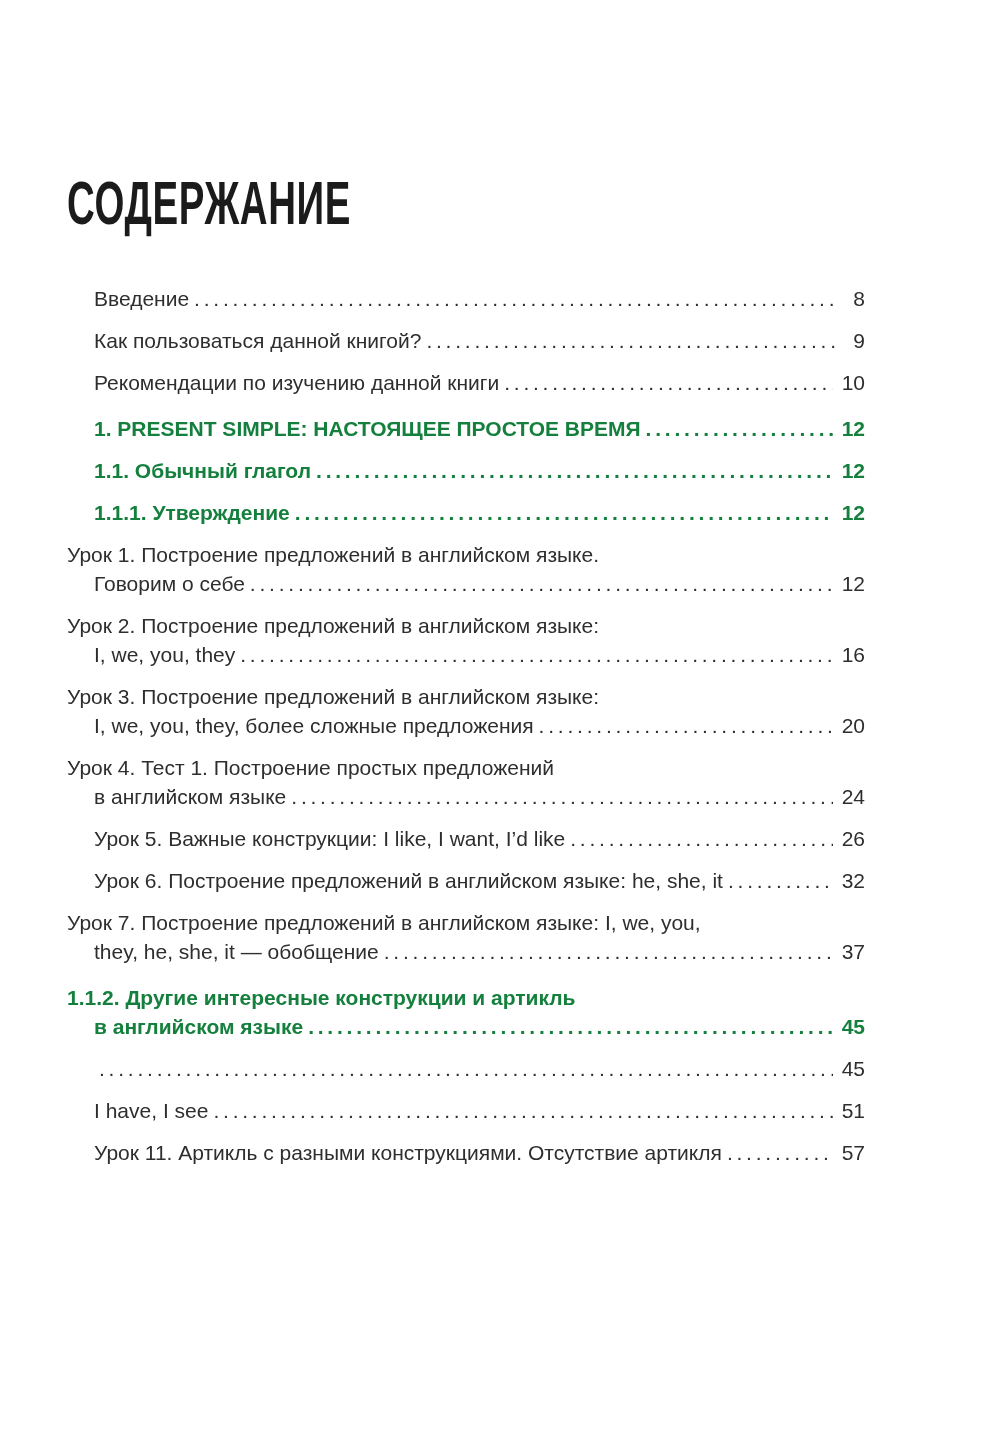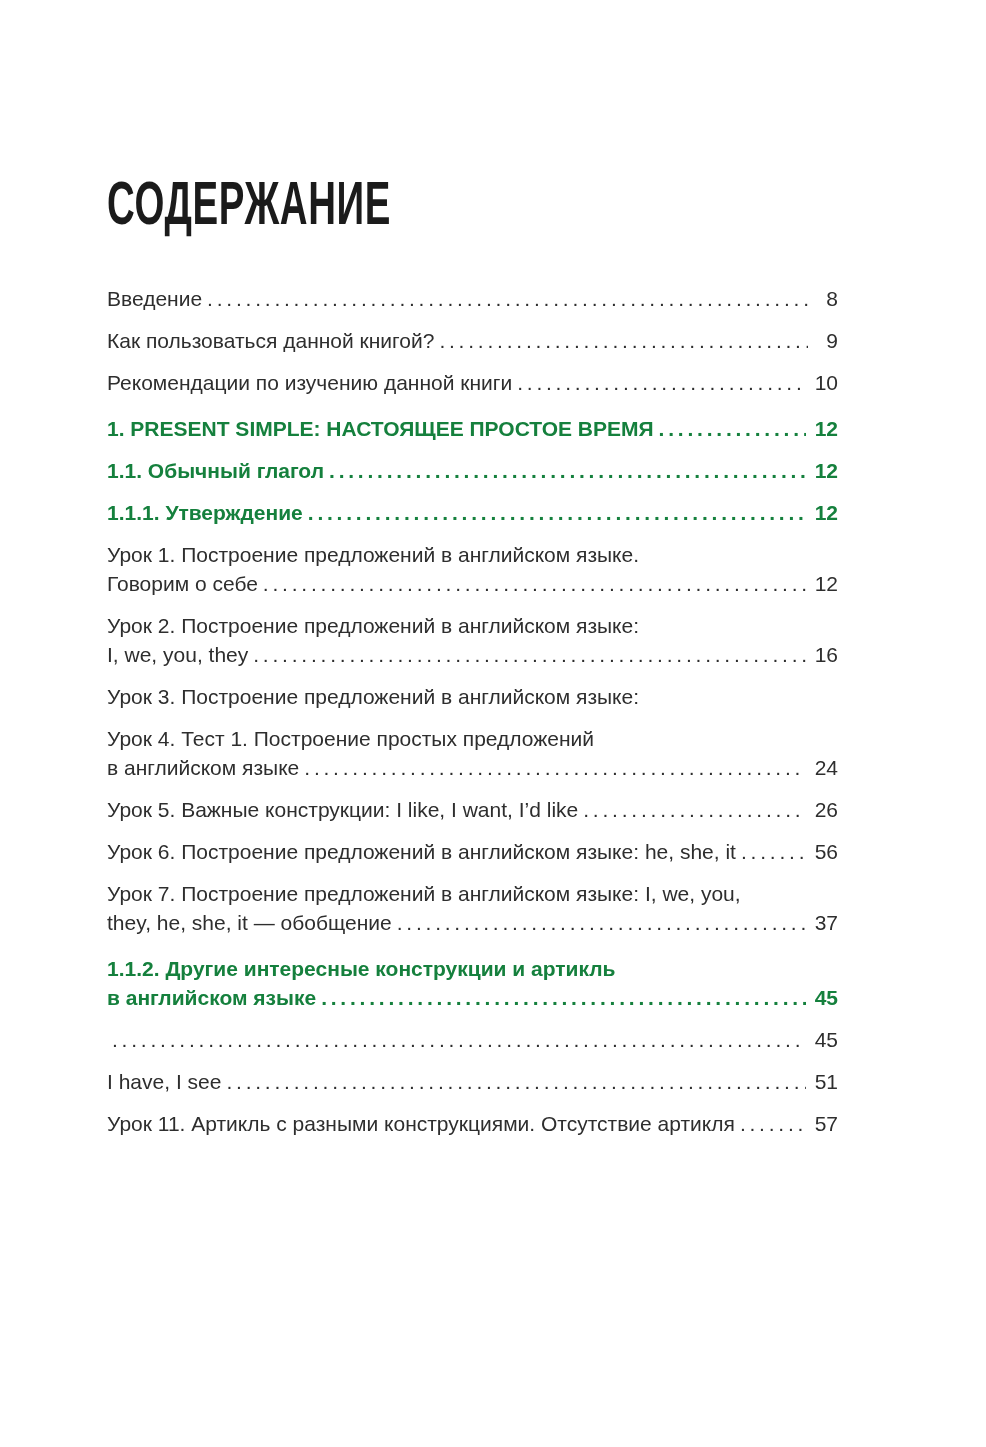--- a/index.html
+++ b/index.html
@@ -7,21 +7,21 @@
   body {
     font-family: "Liberation Sans", "DejaVu Sans", sans-serif;
     color: var(--text, #2e2e2e);
   }
   .page {
     position: relative;
     width: 986px;
     height: 1447px;
     margin: 0 auto;
     background: var(--bg, #ffffff);
-    padding: 172px 148px 0 107px;
+    padding: 172px 148px 0 67px;
     overflow: hidden;
   }
   .title {
     font-weight: 700;
     font-size: 62px;
     line-height: 1;
     color: #1b1b1b;
     letter-spacing: 1px;
     white-space: nowrap;
     transform: scaleX(0.62);
@@ -35,20 +35,21 @@
     margin-bottom: 13px;
     color: var(--text, #2e2e2e);
   }
   .entry.gap { margin-top: 17px; }
   .entry.bold { font-weight: 700; color: #15803d; }
   .entry-first-line { white-space: nowrap; }
   .entry-line {
     display: flex;
     align-items: flex-end;
     width: 100%;
+    margin-left: 27px;
   }
   .entry-text { white-space: nowrap; flex: 0 0 auto; }
   .dots {
     flex: 1 1 auto;
     overflow: hidden;
     white-space: nowrap;
     margin-left: 5px;
     min-width: 12px;
   }
   .dots::after {
@@ -121,41 +122,46 @@
       <div class="entry">
         <div class="entry-first-line">Урок 2. Построение предложений в английском языке:</div>
         <div class="entry-line">
           <span class="entry-text">I, we, you, they</span>
           <span class="dots"></span>
           <span class="pagenum">16</span>
         </div>
       </div>
       <div class="entry">
         <div class="entry-first-line">Урок 3. Построение предложений в английском языке:</div>
+        <div class="entry-line">
+          <span class="entry-text">I, we, you, they, более сложные предложения</span>
+          <span class="dots"></span>
+          <span class="pagenum">20</span>
+        </div>
       </div>
       <div class="entry">
         <div class="entry-first-line">Урок 4. Тест 1. Построение простых предложений</div>
         <div class="entry-line">
           <span class="entry-text">в английском языке</span>
           <span class="dots"></span>
           <span class="pagenum">24</span>
         </div>
       </div>
       <div class="entry">
         <div class="entry-line">
           <span class="entry-text">Урок 5. Важные конструкции: I like, I want, I’d like</span>
           <span class="dots"></span>
           <span class="pagenum">26</span>
         </div>
       </div>
       <div class="entry">
         <div class="entry-line">
           <span class="entry-text">Урок 6. Построение предложений в английском языке: he, she, it</span>
           <span class="dots"></span>
-          <span class="pagenum">56</span>
+          <span class="pagenum">32</span>
         </div>
       </div>
       <div class="entry">
         <div class="entry-first-line">Урок 7. Построение предложений в английском языке: I, we, you,</div>
         <div class="entry-line">
           <span class="entry-text">they, he, she, it — обобщение</span>
           <span class="dots"></span>
           <span class="pagenum">37</span>
         </div>
       </div>

